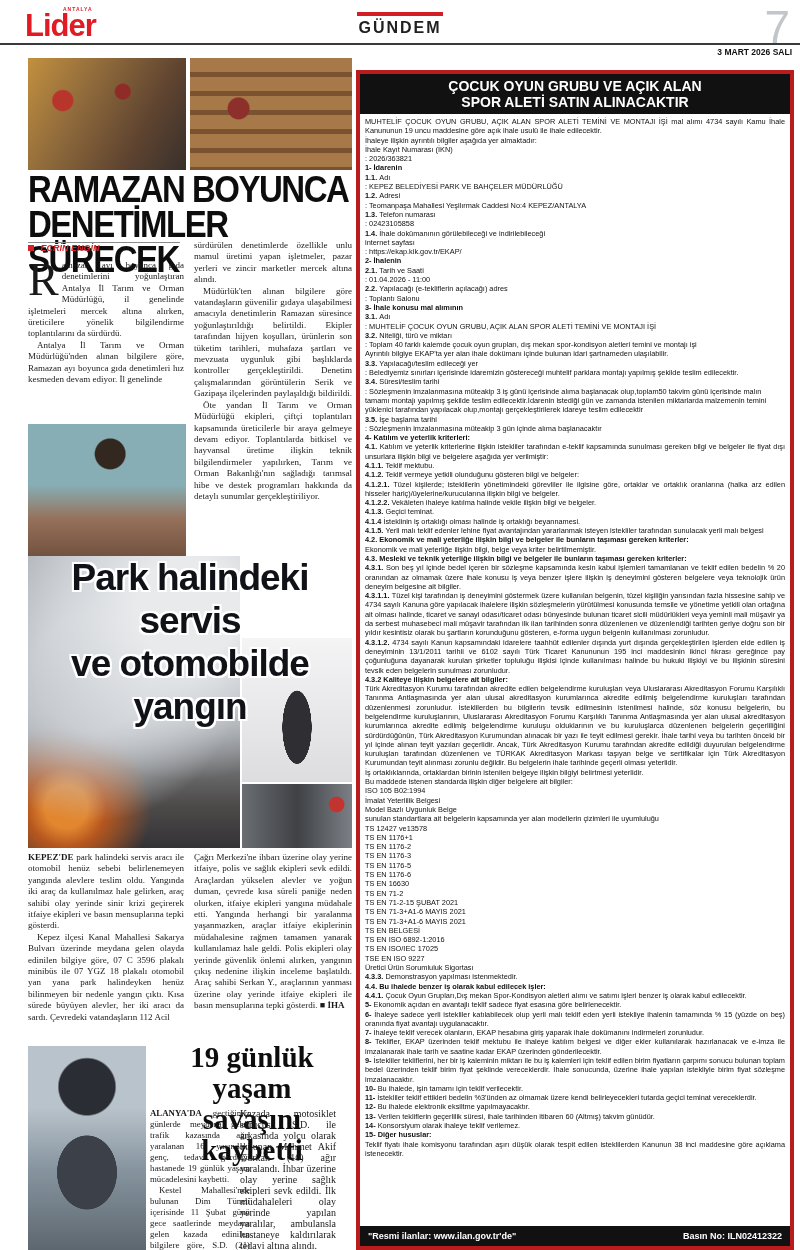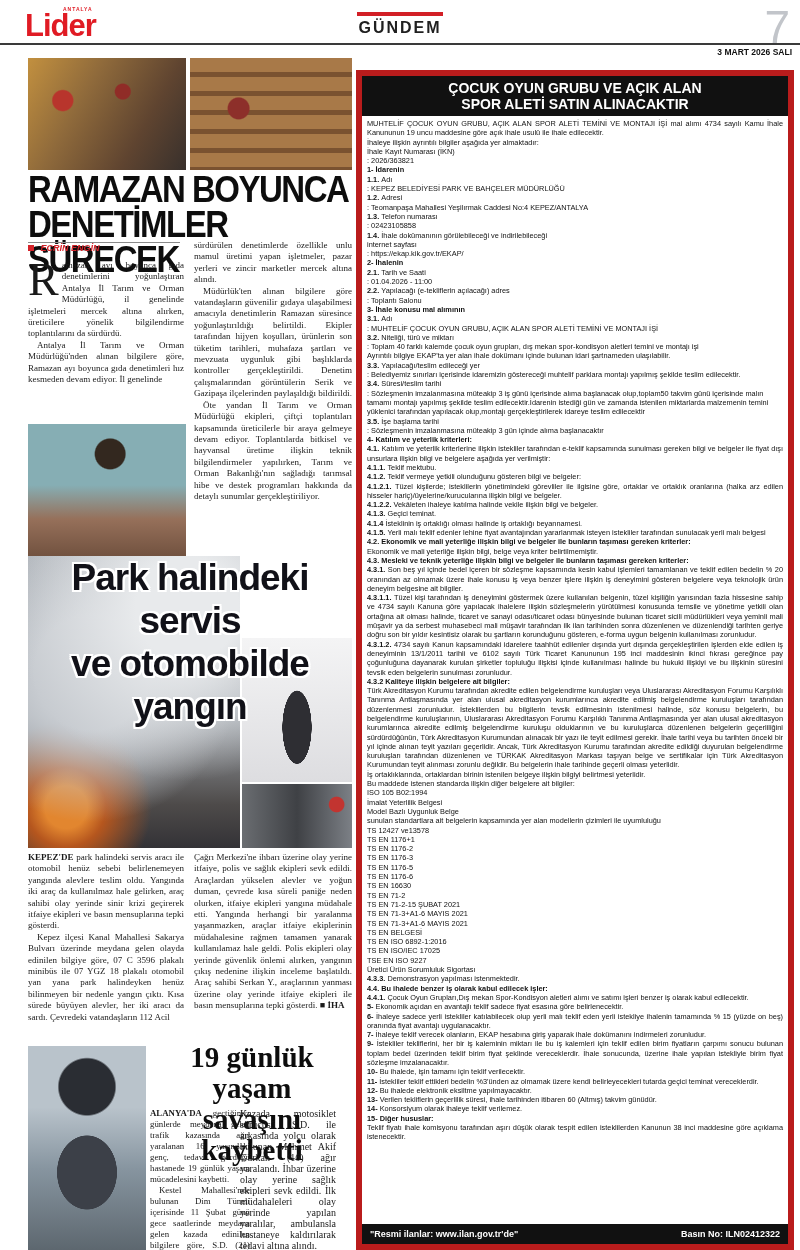--- a/index.html
+++ b/index.html
@@ -72,21 +72,21 @@
   #a2c1{left:28px;top:852px;width:156px;height:188px;}
   #a2c2{left:194px;top:852px;width:158px;height:188px;}
   .lead{font-weight:700;}
   .credit{font-weight:700;white-space:nowrap;}
   
   .headline3{position:absolute;left:150px;top:1042px;width:204px;text-align:center;
      font-family:"Liberation Serif",serif;font-weight:700;font-size:29px;line-height:31px;color:#0d0d0d;}
   #a3c1{left:150px;top:1108px;width:100px;height:142px;font-size:8.8px;line-height:11px;}
   #a3c2{left:240px;top:1108px;width:96px;height:142px;font-size:10px;line-height:11px;}
   
-  .notice{position:absolute;left:356px;top:70px;width:438px;height:1180px;border:6px solid #b91c1c;
+  .notice{position:absolute;left:356px;top:70px;width:438px;height:1180px;border:4px solid #b91c1c;
      box-sizing:border-box;background:#fff;font-family:"Liberation Sans",sans-serif;}
   .ntitle{background:#111;color:#fff;text-align:center;font-weight:700;font-size:14px;
      line-height:16px;padding:4px 2px;}
   .nbody{padding:3px 5px 0 5px;font-size:7.35px;line-height:9.3px;color:#111;
      height:1090px;overflow:hidden;}
   .nbody p{margin:0;text-align:justify;}
   .npair{display:flex;flex-direction:column;}
   .nlabel{width:204px;flex:none;}
   .nvalue{flex:1;white-space:pre-line;}
   .nh{font-weight:700;}
@@ -261,20 +261,21 @@
         <div class="nline">TS EN ISO 6892-1:2016</div>
         <div class="nline">TS EN ISO/IEC 17025</div>
         <div class="nline">TSE EN ISO 9227</div>
         <div class="nline">Üretici Ürün Sorumluluk Sigortası</div>
         <p><b>4.3.3. </b>Demonstrasyon yapılması istenmektedir.</p>
         <div class="nh">4.4. Bu ihalede benzer iş olarak kabul edilecek işler:</div>
         <p><b>4.4.1. </b>Çocuk Oyun Grupları,Dış mekan Spor-Kondisyon aletleri alımı ve satımı işleri benzer iş olarak kabul edilecektir.</p>
         <p><b>5- </b>Ekonomik açıdan en avantajlı teklif sadece fiyat esasına göre belirlenecektir.</p>
         <p><b>6- </b>İhaleye sadece yerli istekliler katılabilecek olup yerli malı teklif eden yerli istekliye ihalenin tamamında % 15 (yüzde on beş) oranında fiyat avantajı uygulanacaktır.</p>
         <p><b>7- </b>İhaleye teklif verecek olanların, EKAP hesabına giriş yaparak ihale dokümanını indirmeleri zorunludur.</p>
+        <p><b>8- </b>Teklifler, EKAP üzerinden teklif mektubu ile ihaleye katılım belgesi ve diğer ekler kullanılarak hazırlanacak ve e-imza ile imzalanarak ihale tarih ve saatine kadar EKAP üzerinden gönderilecektir.</p>
         <p><b>9- </b>İstekliler tekliflerini, her bir iş kaleminin miktarı ile bu iş kalemleri için teklif edilen birim fiyatların çarpımı sonucu bulunan toplam bedel üzerinden teklif birim fiyat şeklinde vereceklerdir. İhale sonucunda, üzerine ihale yapılan istekliyle birim fiyat sözleşme imzalanacaktır.</p>
         <p><b>10- </b>Bu ihalede, işin tamamı için teklif verilecektir.</p>
         <p><b>11- </b>İstekliler teklif ettikleri bedelin %3'ünden az olmamak üzere kendi belirleyecekleri tutarda geçici teminat vereceklerdir.</p>
         <p><b>12- </b>Bu ihalede elektronik eksiltme yapılmayacaktır.</p>
         <p><b>13- </b>Verilen tekliflerin geçerlilik süresi, ihale tarihinden itibaren 60 (Altmış) takvim günüdür.</p>
         <p><b>14- </b>Konsorsiyum olarak ihaleye teklif verilemez.</p>
         <div class="nh">15- Diğer hususlar:</div>
         <p>Teklif fiyatı ihale komisyonu tarafından aşırı düşük olarak tespit edilen isteklilerden Kanunun 38 inci maddesine göre açıklama istenecektir.</p>
       </div>
     <div class="nfooter">

